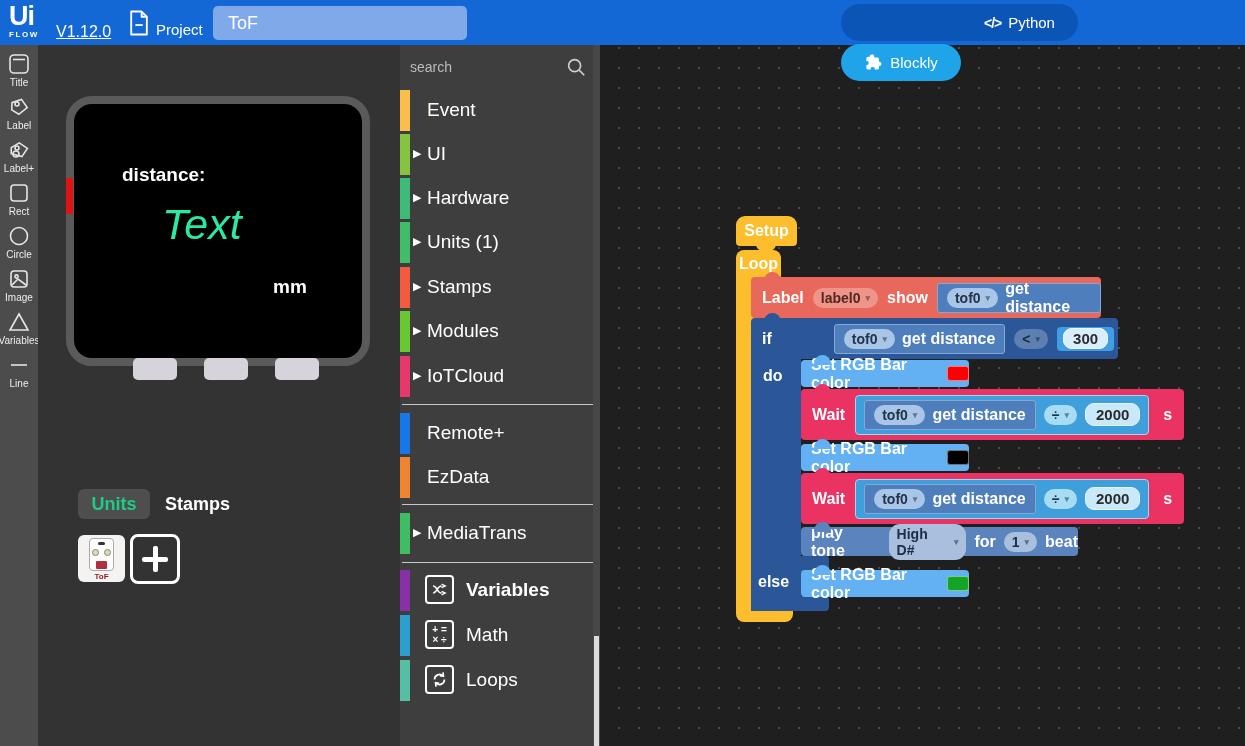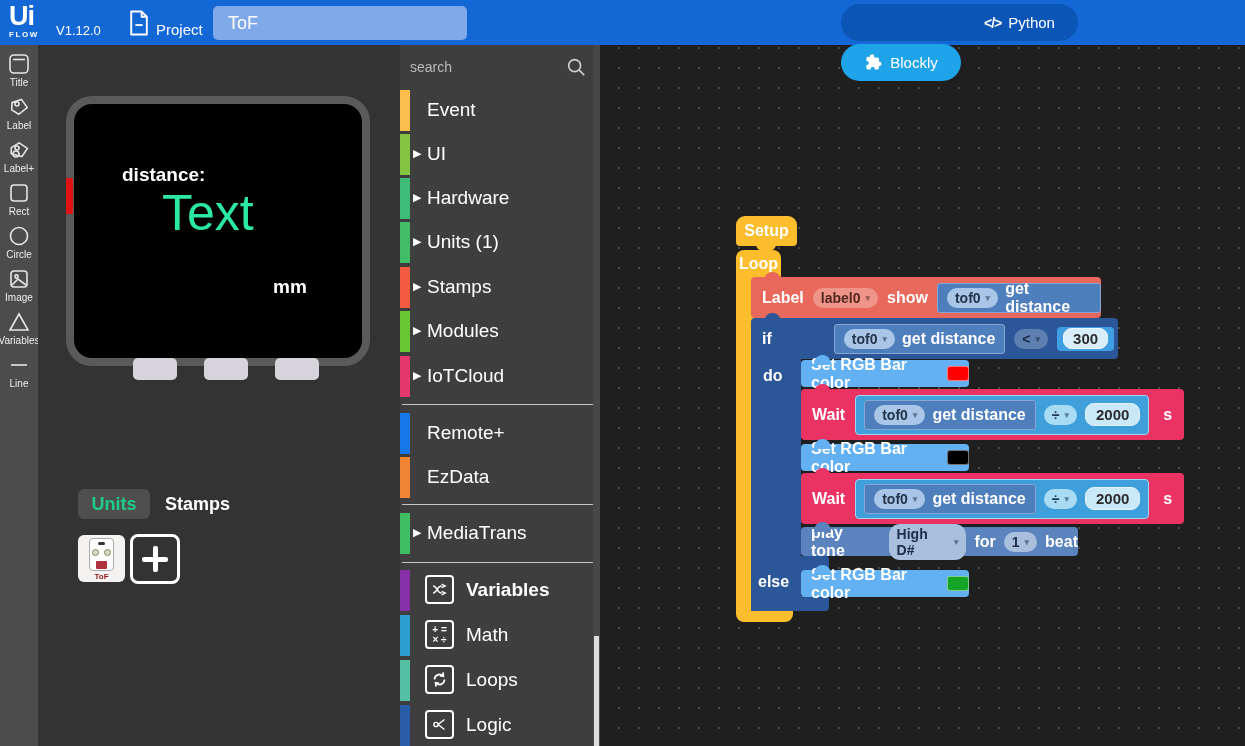--- a/index.html
+++ b/index.html
@@ -4,41 +4,41 @@
 <style>
   * { box-sizing: border-box; margin: 0; padding: 0; }
   html,body { width:1245px; height:746px; }
   body { font-family:"Liberation Sans", sans-serif; overflow:hidden; background:#1F1F1F; }
   .app { position:relative; width:1245px; height:746px; overflow:hidden; }
 
   
   .topbar { position:absolute; left:0; top:0; width:1245px; height:45px; background:#1468D6; z-index:30; }
   .logo-main { position:absolute; left:9px; top:1px; color:#fff; font-size:27px; font-weight:bold; letter-spacing:-1px; }
   .logo-sub { position:absolute; left:9px; top:30px; color:#fff; font-size:8px; font-weight:bold; letter-spacing:1.6px; }
-  .version { position:absolute; left:56px; top:23px; color:#fff; font-size:13px; }
+  .version { position:absolute; left:56px; top:23px; color:#fff; font-size:16px;text-decoration:underline; }
   .doc-icon { position:absolute; left:126px; top:9px; }
   .project-label { position:absolute; left:156px; top:21px; color:#fff; font-size:15px; }
   .proj-input { position:absolute; left:213px; top:6px; width:254px; height:34px; background:#7FA9E9; border:none; border-radius:5px; color:#fff; font-size:18px; padding-left:15px; outline:none; font-family:inherit; }
   .toggle-wrap { position:absolute; left:841px; top:4px; width:237px; height:37px; background:#0B55B6; border-radius:19px; }
   .seg-blockly { position:absolute; left:0; top:0; width:120px; height:37px; background:#1FA3E9; border-radius:19px; display:flex; align-items:center; justify-content:center; gap:7px; color:#fff; font-size:15px; cursor:pointer;margin-top:40px; }
   .seg-python { position:absolute; left:120px; top:0; width:117px; height:37px; display:flex; align-items:center; justify-content:center; gap:7px; color:#fff; font-size:15px; cursor:pointer; }
   .code-glyph { font-weight:bold; font-size:14px; letter-spacing:-1px; }
 
   
   .tools { position:absolute; left:0; top:45px; width:38px; height:701px; background:#4C4C4C; display:flex; flex-direction:column; align-items:center; padding-top:7px; }
   .tool-item { display:flex; flex-direction:column; align-items:center; margin-bottom:7px; cursor:pointer; }
   .tool-item svg { display:block; }
   .tool-label { color:#EDEDED; font-size:10px; margin-top:1px; white-space:nowrap; }
 
   
   .device-panel { position:absolute; left:38px; top:45px; width:362px; height:701px; background:#333333; }
   .device { position:absolute; left:28px; top:51px; width:304px; height:270px; background:#000; border:8px solid #5A5A5A; border-radius:26px; }
   .led { position:absolute; left:-8px; top:74px; width:7px; height:36px; background:#E11212; border-radius:1px; }
   .scr-line1 { position:absolute; left:48px; top:60px; color:#fff; font-size:19px; font-weight:bold; }
-  .scr-value { position:absolute; left:88px; top:80px; color:#2BE8A2; font-size:50px; }
+  .scr-value { position:absolute; left:88px; top:96px; color:#2BE8A2; font-size:43px;font-style:italic; }
   .scr-unit { position:absolute; left:199px; top:172px; color:#fff; font-size:19px; font-weight:bold; }
   .dev-btn { position:absolute; top:254px; width:44px; height:22px; background:#D6D3DB; border-radius:5px; }
   .lib-tabs { position:absolute; left:40px; top:444px; display:flex; gap:15px; align-items:center; }
   .tab-units { width:72px; height:30px; background:#4E4E4E; border-radius:6px; color:#1ECB87; font-size:18px; font-weight:bold; display:flex; align-items:center; justify-content:center; cursor:pointer; }
   .tab-stamps { color:#fff; font-size:18px; font-weight:bold; cursor:pointer; }
   .unit-tile { position:absolute; left:40px; top:490px; width:47px; height:47px; background:#F5F3F1; border-radius:6px; cursor:pointer; }
   .unit-body { position:absolute; left:11px; top:3px; width:25px; height:33px; background:#fff; border:1.5px solid #A9A9A9; border-radius:4px; }
   .unit-pill { position:absolute; left:8px; top:3px; width:7px; height:3px; background:#333; border-radius:2px; }
   .unit-eye { position:absolute; top:10px; width:7px; height:7px; border:1.5px solid #8A8A50; border-radius:50%; background:#D8D8C8; }
   .unit-port { position:absolute; left:6px; bottom:1px; width:11px; height:8px; background:#B03040; border-radius:1px; }
@@ -312,31 +312,20 @@
       <div class="m-iconbox">
         <svg width="17" height="17" viewBox="0 0 24 24" fill="none" stroke="#fff" stroke-width="2.4">
             <path d="M5 12 a7 7 0 0 1 12-5"></path>
             <path d="M19 12 a7 7 0 0 1-12 5"></path>
             <path d="M17 2 L17.5 7.5 L12.5 6.5"></path>
             <path d="M7 22 L6.5 16.5 L11.5 17.5"></path>
           </svg>
       </div>
       <div class="m-label withicon">Loops</div>
     </div>
-    <div class="m-row" style="top:659px;">
-      <div class="m-bar" style="background: rgb(42, 92, 168);"></div>
-      <div class="m-iconbox">
-        <svg width="17" height="17" viewBox="0 0 24 24" fill="none" stroke="#fff" stroke-width="2">
-            <circle cx="7" cy="12" r="3"></circle>
-            <path d="M10 12 L19 5"></path>
-            <path d="M10 12 L19 19"></path>
-          </svg>
-      </div>
-      <div class="m-label withicon">Logic</div>
-    </div>
     <div class="m-scroll-track">
       <div class="m-scroll-thumb"></div>
     </div>
   </div>
 
   <div class="canvas">
 
     <div class="blk b-yellow" style="left:128px; top:171px; width:61px; height:30px; border-radius:9px 9px 4px 4px; text-align:center; line-height:30px;">Setup</div>
     <div class="blk b-yellow" style="left:148px; top:199px; width:20px; height:7px; border-radius:0 0 7px 7px;"></div>
 

